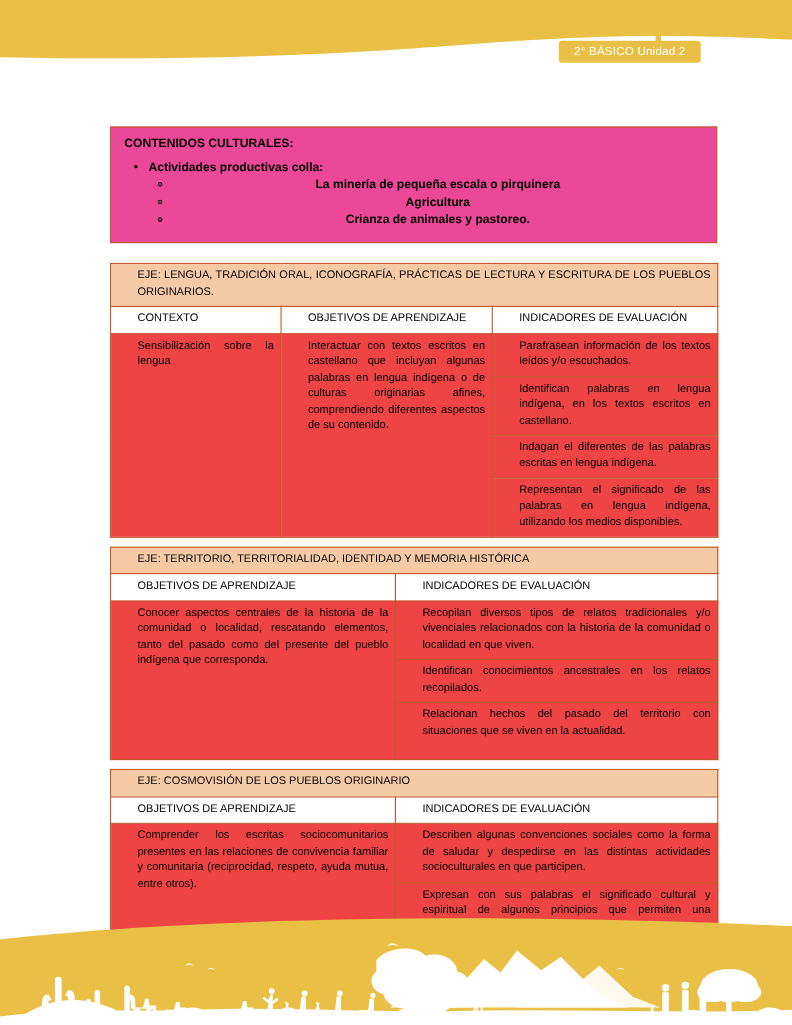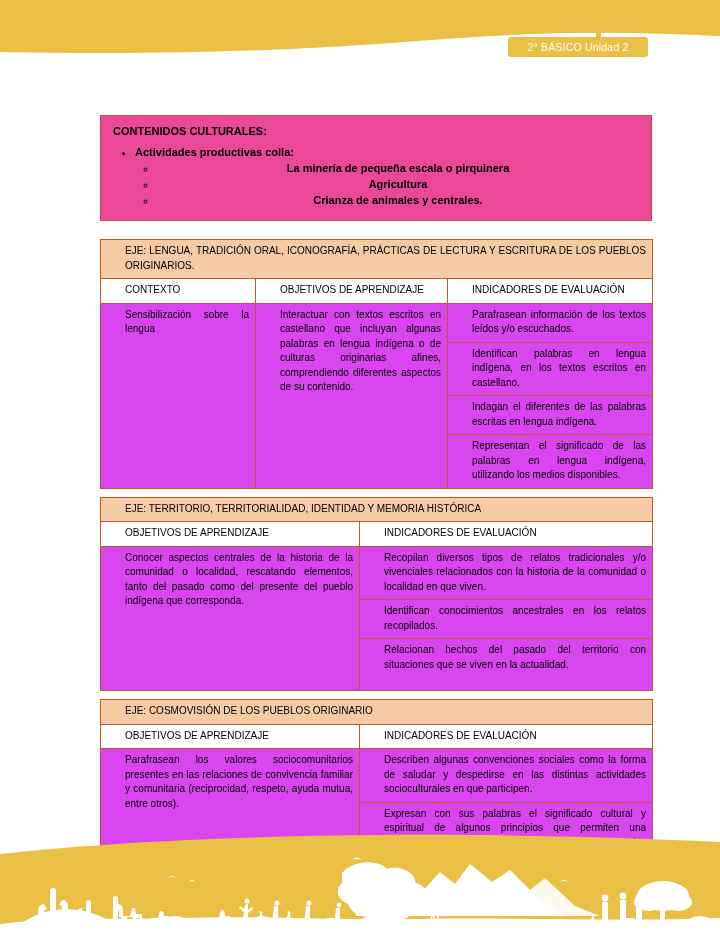--- a/index.html
+++ b/index.html
@@ -21,21 +21,21 @@
     position: absolute;
     top: 0; left: 0;
     width: 720px;
     height: 78px;
     pointer-events: none;
   }
   .badge-box {
     position: absolute;
     top: 37px;
     left: 508px;
-    width: 140px;
+    width: 129px;
     height: 20px;
     background: #e9c045;
     border-radius: 3px;
     display: flex;
     align-items: center;
     justify-content: center;
     color: #ffffff;
     font-size: 10.5px;
     letter-spacing: .2px;
     white-space: nowrap;
@@ -113,21 +113,21 @@
     text-align: left;
     font-size: 10.5px;
     padding: 4px 6px 4px 6px;
   }
   td.col-head {
     background: #ffffff;
     text-align: left;
     padding: 4px 6px 4px 6px;
   }
   td.body-cell {
-    background: #d946ef;
+    background: #ef4444;
   }
 
   
   .footer {
     position: absolute;
     left: 0;
     bottom: 0;
     width: 720px;
     height: 112px;
   }
@@ -147,21 +147,21 @@
 <div class="content">
 
   <div class="cultural-box">
     <div class="cultural-title">CONTENIDOS CULTURALES:</div>
     <ul class="lvl1">
       <li>
         <span>Actividades productivas colla:</span>
         <ul class="lvl2">
           <li>La minería de pequeña escala o pirquinera</li>
           <li>Agricultura</li>
-          <li>Crianza de animales y centrales.</li>
+          <li>Crianza de animales y pastoreo.</li>
         </ul>
       </li>
     </ul>
   </div>
 
   <table class="eje">
     <colgroup>
       <col style="width:155px">
         <col style="width:192px">
         <col style="width:205px">
@@ -225,21 +225,21 @@
     </colgroup>
     <tbody>
       <tr>
         <td class="eje-head" colspan="2">EJE: COSMOVISIÓN DE LOS PUEBLOS ORIGINARIO</td>
       </tr>
       <tr>
         <td class="col-head">OBJETIVOS DE APRENDIZAJE</td>
         <td class="col-head">INDICADORES DE EVALUACIÓN</td>
       </tr>
       <tr>
-        <td class="body-cell" rowspan="2">Parafrasean los valores sociocomunitarios presentes en las relaciones de convivencia familiar y comunitaria (reciprocidad, respeto, ayuda mutua, entre otros).</td>
+        <td class="body-cell" rowspan="2">Comprender los escritas sociocomunitarios presentes en las relaciones de convivencia familiar y comunitaria (reciprocidad, respeto, ayuda mutua, entre otros).</td>
         <td class="body-cell">Describen algunas convenciones sociales como la forma de saludar y despedirse en las distintas actividades socioculturales en que participen.</td>
       </tr>
       <tr>
         <td class="body-cell" style="height:74px">Expresan con sus palabras el significado cultural y espiritual de algunos principios que permiten una interacción armónica en la vida familiar y comunitaria; tales como: respeto, reciprocidad, complementariedad, entre otras.</td>
       </tr>
     </tbody>
   </table>
 
 </div>
 

